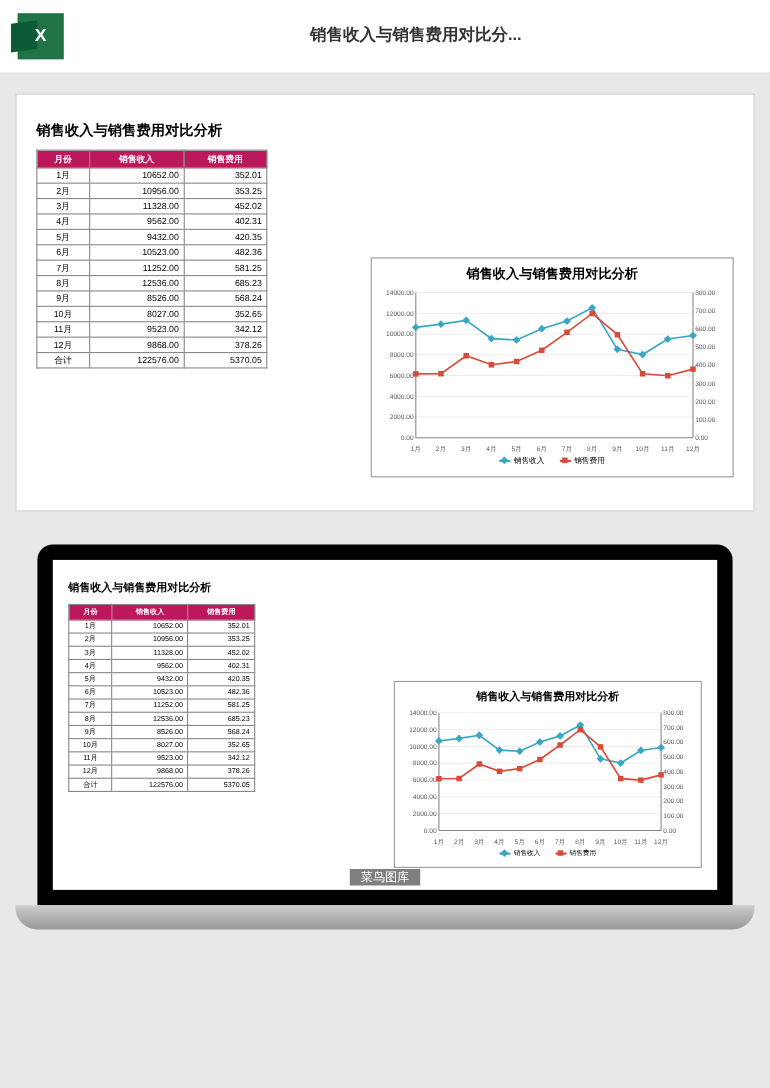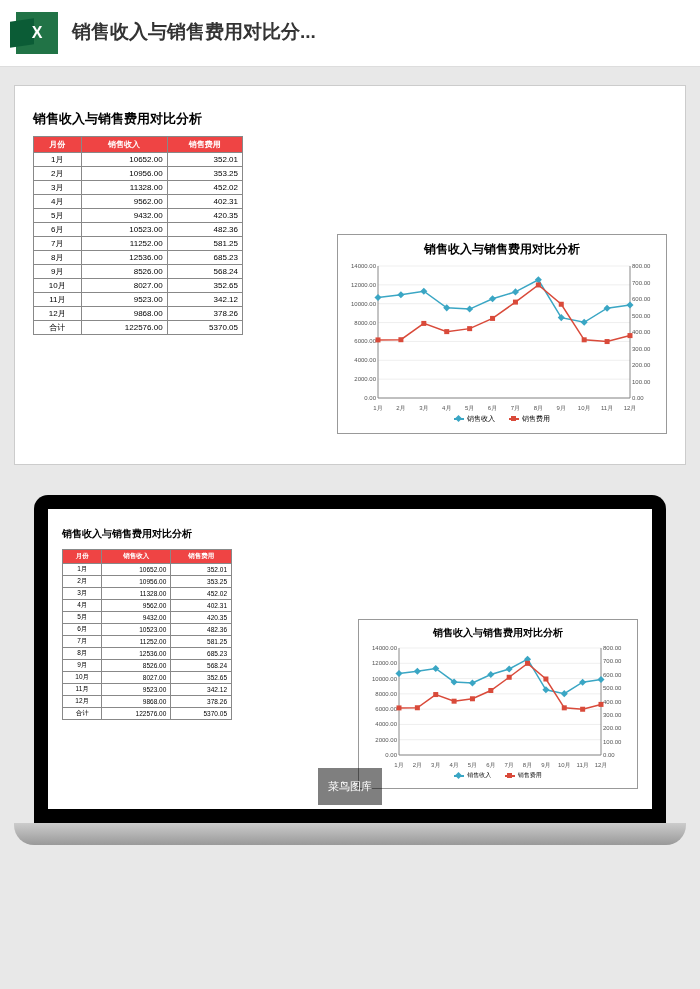--- a/index.html
+++ b/index.html
@@ -3,48 +3,48 @@
 <meta charset="utf-8">
 <style>
   * { box-sizing: border-box; margin: 0; padding: 0; }
   body { font-family: "Microsoft YaHei", Arial, sans-serif; background: #e8e8e8; width: 700px; }
   
   .header { background: #fff; padding: 12px 16px; display: flex; align-items: center; gap: 14px; border-bottom: 1px solid #ddd; }
   .excel-icon { width: 42px; height: 42px; background: #217346; position: relative; display: flex; align-items: center; justify-content: center; }
   .excel-icon::before { content: ""; position: absolute; left: -6px; top: 8px; width: 24px; height: 26px; background: #0b5c36; transform: skewY(-8deg); }
   .excel-icon span { color: #fff; font-weight: bold; font-size: 16px; position: relative; z-index: 2; }
   .header-text { flex: 1; }
-  .header-title { font-size: 19px; font-weight: bold; color: #333; margin-bottom: 3px; }
+  .header-title { font-size: 15px; font-weight: bold; color: #333; margin-bottom: 3px; text-align: center; }
   .header-sub { font-size: 14px; color: #888; }
   
   .preview-card { background: #fff; margin: 18px 14px; border: 1px solid #ccc; padding: 24px 18px; position: relative; min-height: 380px; }
   
   .doc-title { font-size: 13px; font-weight: bold; margin-bottom: 8px; }
   
   table.data-table { border-collapse: collapse; font-size: 8px; width: 210px; }
-  table.data-table th { background: #ef4444; color: #fff; border: 1px solid #888; padding: 2px 4px; font-weight: bold; text-align: center; }
+  table.data-table th { background: #be185d; color: #fff; border: 1px solid #888; padding: 2px 4px; font-weight: bold; text-align: center; }
   table.data-table td { border: 1px solid #888; padding: 1px 4px; text-align: right; }
   table.data-table td:first-child { text-align: center; }
   
   .chart-box { position: absolute; right: 18px; bottom: 30px; width: 330px; height: 200px; border: 1px solid #999; background: #fff; padding: 6px; }
   .chart-title { text-align: center; font-size: 12px; font-weight: bold; margin-bottom: 4px; }
   .chart-area { position: relative; width: 100%; height: 150px; }
   .chart-svg { width: 100%; height: 100%; }
   .chart-legend { text-align: center; font-size: 7px; margin-top: 2px; }
   .leg-item { display: inline-flex; align-items: center; gap: 3px; margin: 0 6px; }
   .leg-mark { width: 10px; height: 2px; display: inline-block; position: relative; }
   .leg-mark::after { content: ""; position: absolute; width: 5px; height: 5px; left: 2px; top: -2px; }
   .leg-mark.inc { background: #3aa6c4; } .leg-mark.inc::after { background: #3aa6c4; transform: rotate(45deg); }
   .leg-mark.exp { background: #d94a3a; } .leg-mark.exp::after { background: #d94a3a; }
   
   .laptop-wrap { margin: 30px 14px 20px; position: relative; }
   .laptop-screen { background: #000; border-radius: 14px 14px 0 0; padding: 14px; margin: 0 20px; }
   .laptop-inner { background: #fff; padding: 18px 14px; min-height: 300px; position: relative; }
   .laptop-base { height: 22px; background: linear-gradient(#ccc,#999); border-radius: 0 0 20px 20px; position: relative; }
-  .laptop-watermark { position: absolute; bottom: 4px; left: 50%; transform: translateX(-50%); color: #fff; font-size: 11px; background: rgba(0,0,0,.5); padding: 11px 10px; }
+  .laptop-watermark { position: absolute; bottom: 4px; left: 50%; transform: translateX(-50%); color: #fff; font-size: 11px; background: rgba(0,0,0,.5); padding: 0 10px; }
   
   .laptop-inner .doc-title { font-size: 10px; }
   .laptop-inner table.data-table { font-size: 6.5px; width: 170px; }
   .laptop-inner .chart-box { width: 280px; height: 170px; right: 14px; bottom: 20px; }
   .laptop-inner .chart-title { font-size: 10px; }
   .laptop-inner .chart-area { height: 125px; }
   .laptop-inner .chart-legend { font-size: 6px; }
   
   .axis-text { font-size: 6px; fill: #555; }
   .grid-line { stroke: #ddd; stroke-width: 0.5; }

